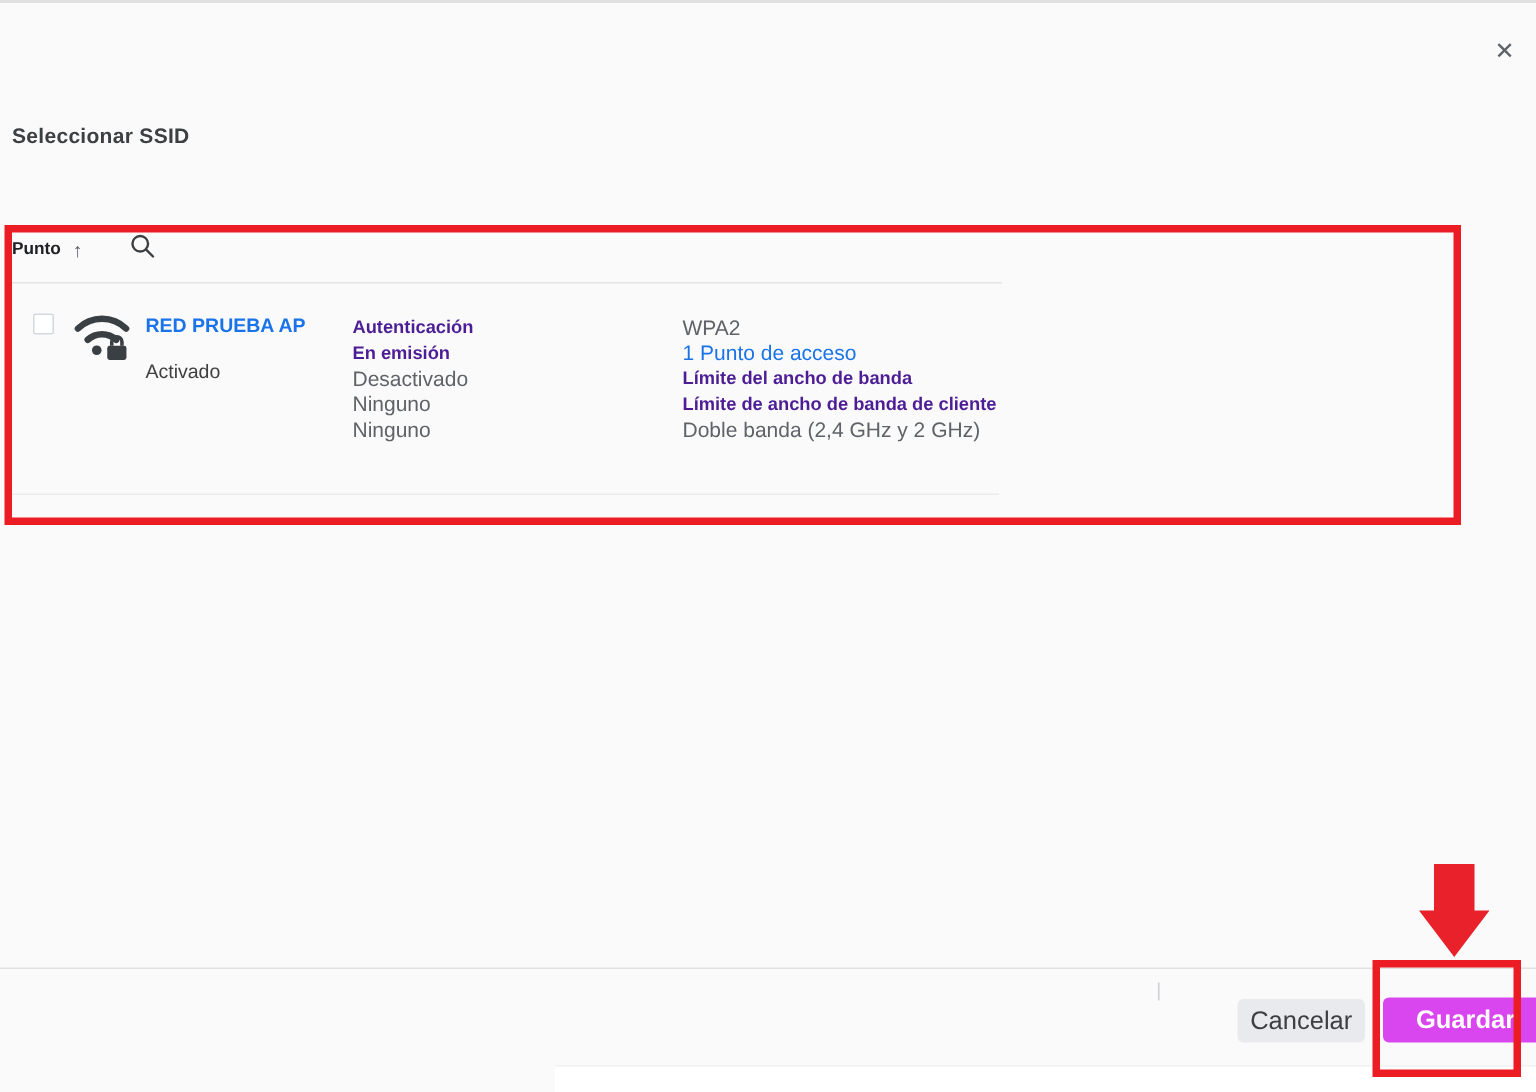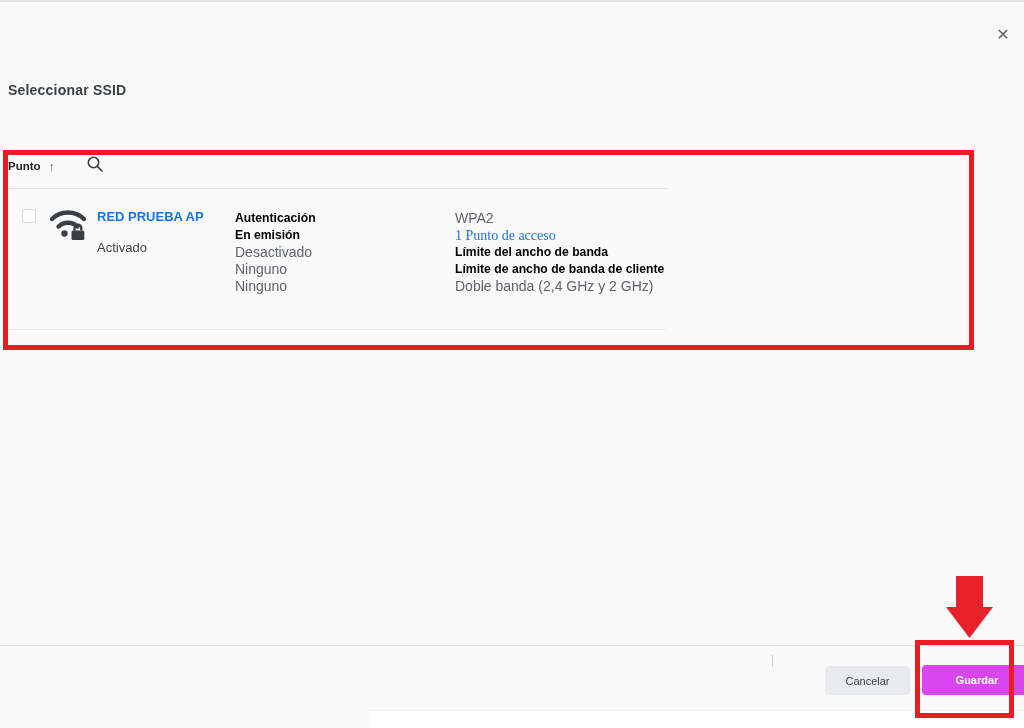--- a/index.html
+++ b/index.html
@@ -41,43 +41,43 @@
   .ssid-name {
     position:absolute; left:97px; top:209px;
     font-size:13px; font-weight:bold; color:#1a73e8; cursor:pointer; text-decoration:none;
   }
   .ssid-status { position:absolute; left:97px; top:228px; font-size:13px; color:#404040;margin-top:12px; }
 
   .details {
     position:absolute; left:235px; top:210px;
     display:grid; grid-template-columns:220px auto; column-gap:0; row-height:17px;
   }
-  .details .lbl { font-size:12.2px; font-weight:bold; color:#000000; line-height:17px; white-space:nowrap; }
+  .details .lbl { font-size:12.2px; font-weight:bold; color:#4c1d95; line-height:17px; white-space:nowrap; }
   .details .val { font-size:14px; color:#5f6368; line-height:17px; white-space:nowrap; }
-  .details .val.link { color:#1a73e8; cursor:pointer;font-family:Liberation Serif, serif; }
+  .details .val.link { color:#1a73e8; cursor:pointer; }
 
   
   .annot-rect-table {
     position:absolute; left:3px; top:150px; width:971px; height:200px;
     border:5px solid #ec1c24; pointer-events:none;
   }
   .annot-rect-save {
     position:absolute; left:915px; top:640px; width:99px; height:78px;
     border:5px solid #ec1c24; pointer-events:none;
   }
   .annot-arrow { position:absolute; left:946px; top:576px; pointer-events:none; }
 
   
   .footer-line { position:absolute; left:0; top:645px; width:1024px; height:1px; background:#dfe1e5; }
   .footer-tick { position:absolute; left:772px; top:655px; width:1px; height:12px; background:#cdced1; }
   .bottom-strip { position:absolute; left:370px; top:710px; width:654px; height:18px; background:#ffffff; border-top:1px solid #f1f1f1; }
 
   .btn {
     position:absolute; border:none; border-radius:4px; font-family:"Liberation Sans", sans-serif;
-    font-size:11px; cursor:pointer; display:flex; align-items:center; justify-content:center;
+    font-size:17px; cursor:pointer; display:flex; align-items:center; justify-content:center;
   }
   .btn-cancel { left:825px; top:666px; width:85px; height:29px; background:#e9eaed; color:#3c4043; }
   .btn-save   { left:922px; top:665px; width:110px; height:30px; background:#d946ef; color:#ffffff; font-weight:bold; }
 </style>
 </head>
 <body>
 
 <div class="top-border"></div>
 
 <button class="close-btn">✕</button>

